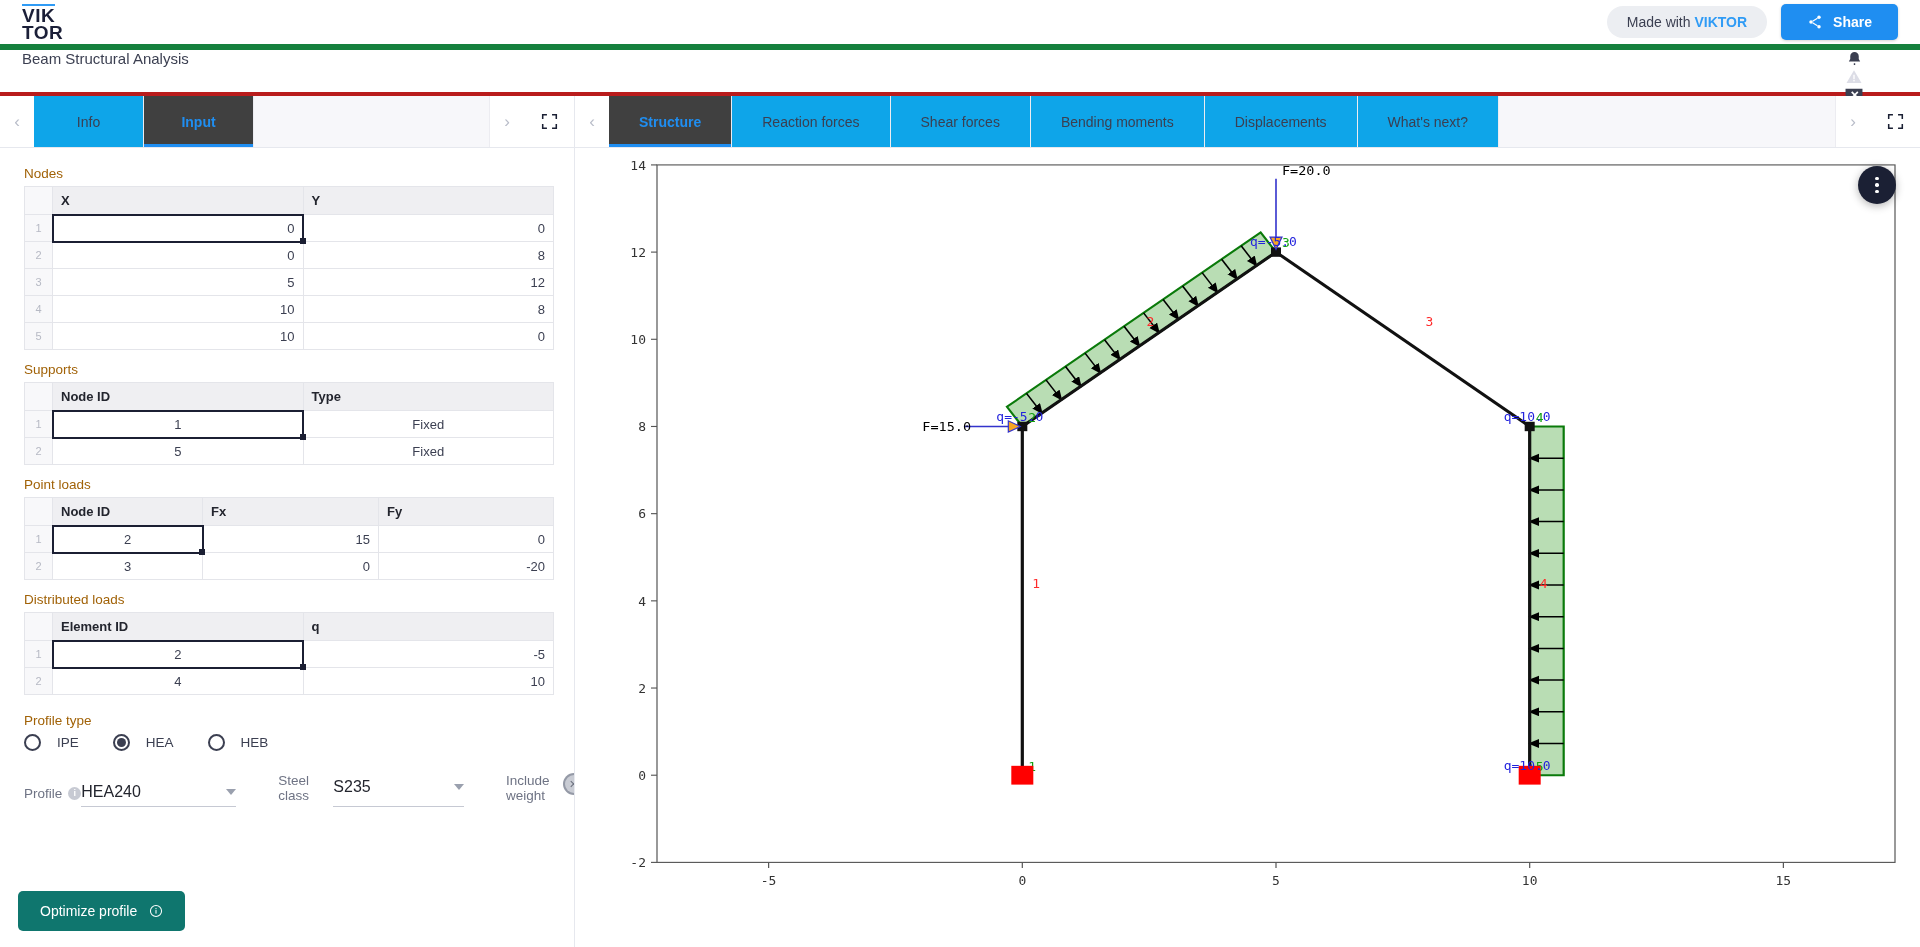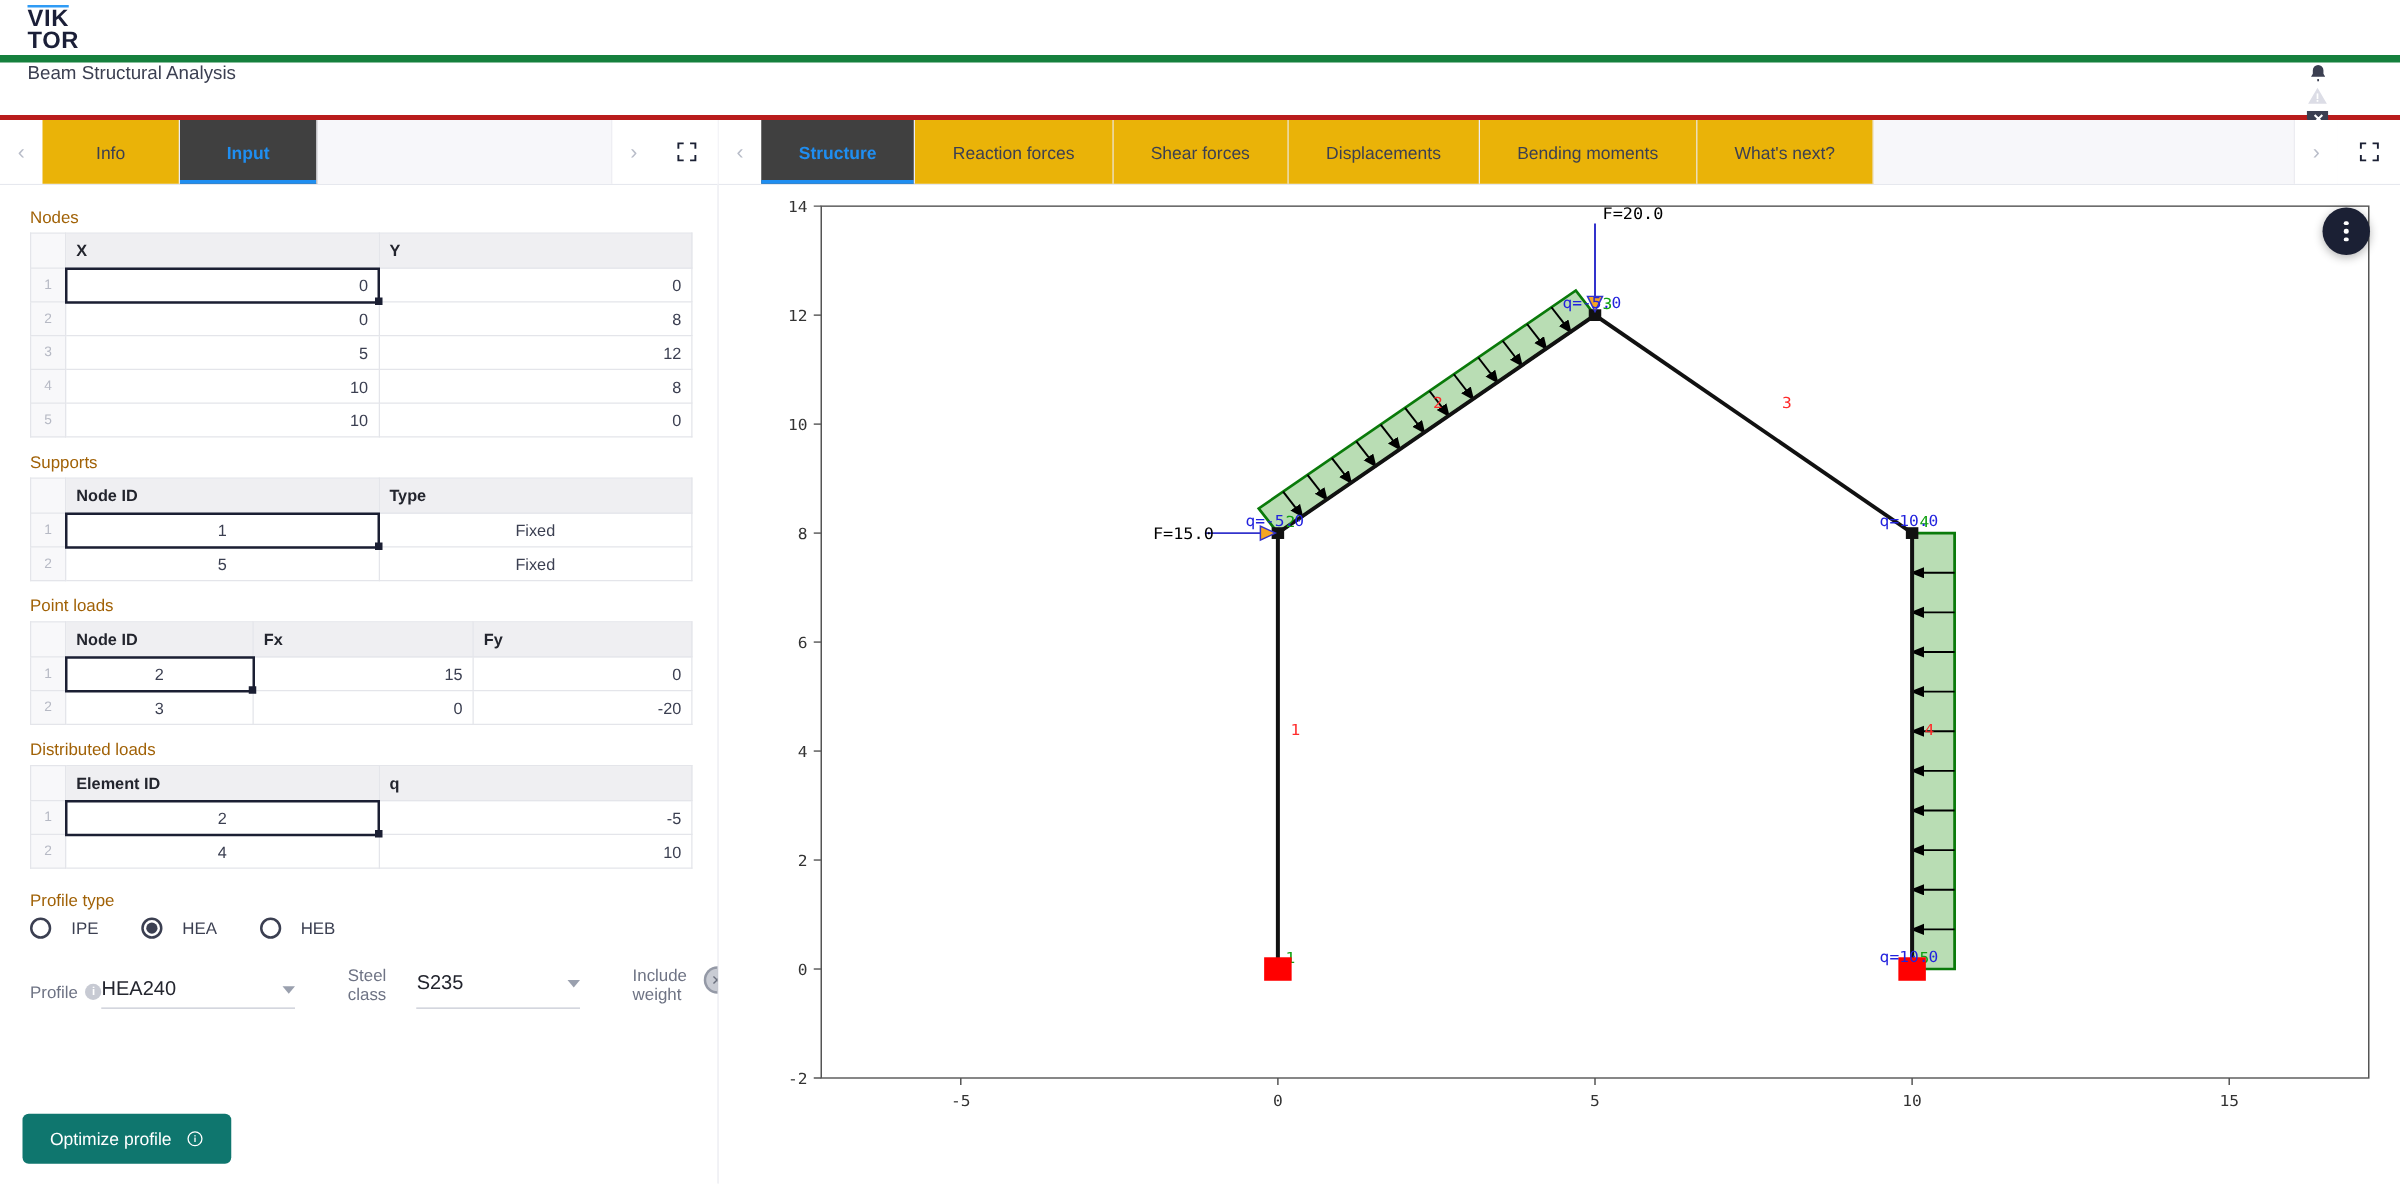--- a/index.html
+++ b/index.html
@@ -78,21 +78,21 @@
     border-bottom: 1px solid #e6e8ee; background: #fbfbfd;
   }
   .tab-arrow {
     width: 34px; display: flex; align-items: center; justify-content: center;
     color: #b9bdc9; font-size: 17px; cursor: pointer; background:#fff;
   }
   .tab {
     display: flex; align-items: center; justify-content: center;
     padding: 0 30px; font-size: 14px; color: #3b3f51; cursor: pointer;
     border-right: 1px solid #ececf1;
-    background: #eab308;
+    background: #0ea5e9;
     min-width: 110px;
   }
   .tab.active {
     color: #1f8ef1; font-weight: 600; background: #404040;
     box-shadow: inset 0 -3px 0 0 #1f8ef1;
   }
   .tab-filler { flex: 1; background: #f7f7fa; border-right: 1px solid #ececf1;}
   .tab-expand {
     width: 50px; display:flex; align-items:center; justify-content:center;
     background:#fff; cursor:pointer;
@@ -178,20 +178,34 @@
   svg.plot { position:absolute; inset:0; width:100%; height:100%; }
   .tick-lbl { font-family: "DejaVu Sans Mono", monospace; font-size: 13px; fill: #333; }
 </style>
 </head>
 <body>
 
 <div class="topbar">
   <div class="logo">
     <span class="l1"><span style="border-top:2px solid #2f9bf5;display:inline-block;padding-top:1px;">VIK</span></span>
     <span class="l2"><span>TOR</span></span>
+  </div>
+  <div class="topbar-right">
+    <div class="made-with">
+      <span>Made with </span><b>VIKTOR</b>
+    </div>
+    <button class="share-btn">
+      <svg width="16" height="16" viewBox="0 0 24 24">
+        <circle cx="18" cy="5" r="2.6" fill="#fff"></circle>
+          <circle cx="6" cy="12" r="2.6" fill="#fff"></circle>
+          <circle cx="18" cy="19" r="2.6" fill="#fff"></circle>
+        <path d="M8.3 10.8L15.7 6.4M8.3 13.2L15.7 17.6" stroke="#fff" stroke-width="1.8" fill="none"></path>
+      </svg>
+      <span>Share</span>
+    </button>
   </div>
 </div>
 
 <div class="subbar">
   <div class="app-title">Beam Structural Analysis</div>
   <div class="subbar-right">
     <div class="icon-btn">
       <svg width="17" height="18" viewBox="0 0 24 24">
         <path d="M12 2a6 6 0 0 0-6 6v4l-2 3.5h16L18 12V8a6 6 0 0 0-6-6z" fill="#3b3f51"></path>
         <rect x="11" y="18" width="2" height="2.5" fill="#3b3f51"></rect>
@@ -404,24 +418,24 @@
       <div class="tab active">
           <span>Structure</span>
         </div>
       <div class="tab">
           <span>Reaction forces</span>
         </div>
       <div class="tab">
           <span>Shear forces</span>
         </div>
       <div class="tab">
+          <span>Bending moments</span>
+        </div>
+      <div class="tab">
           <span>Displacements</span>
-        </div>
-      <div class="tab">
-          <span>Bending moments</span>
         </div>
       <div class="tab">
           <span>What's next?</span>
         </div>
       <div class="tab-filler"></div>
       <div class="tab-arrow">›</div>
       <div class="tab-expand">
         <svg width="17" height="17" viewBox="0 0 20 20">
           <path d="M2 7V2h5M18 7V2h-5M2 13v5h5M18 13v5h-5" fill="none" stroke="#1b2034" stroke-width="1.8"></path>
         </svg>

